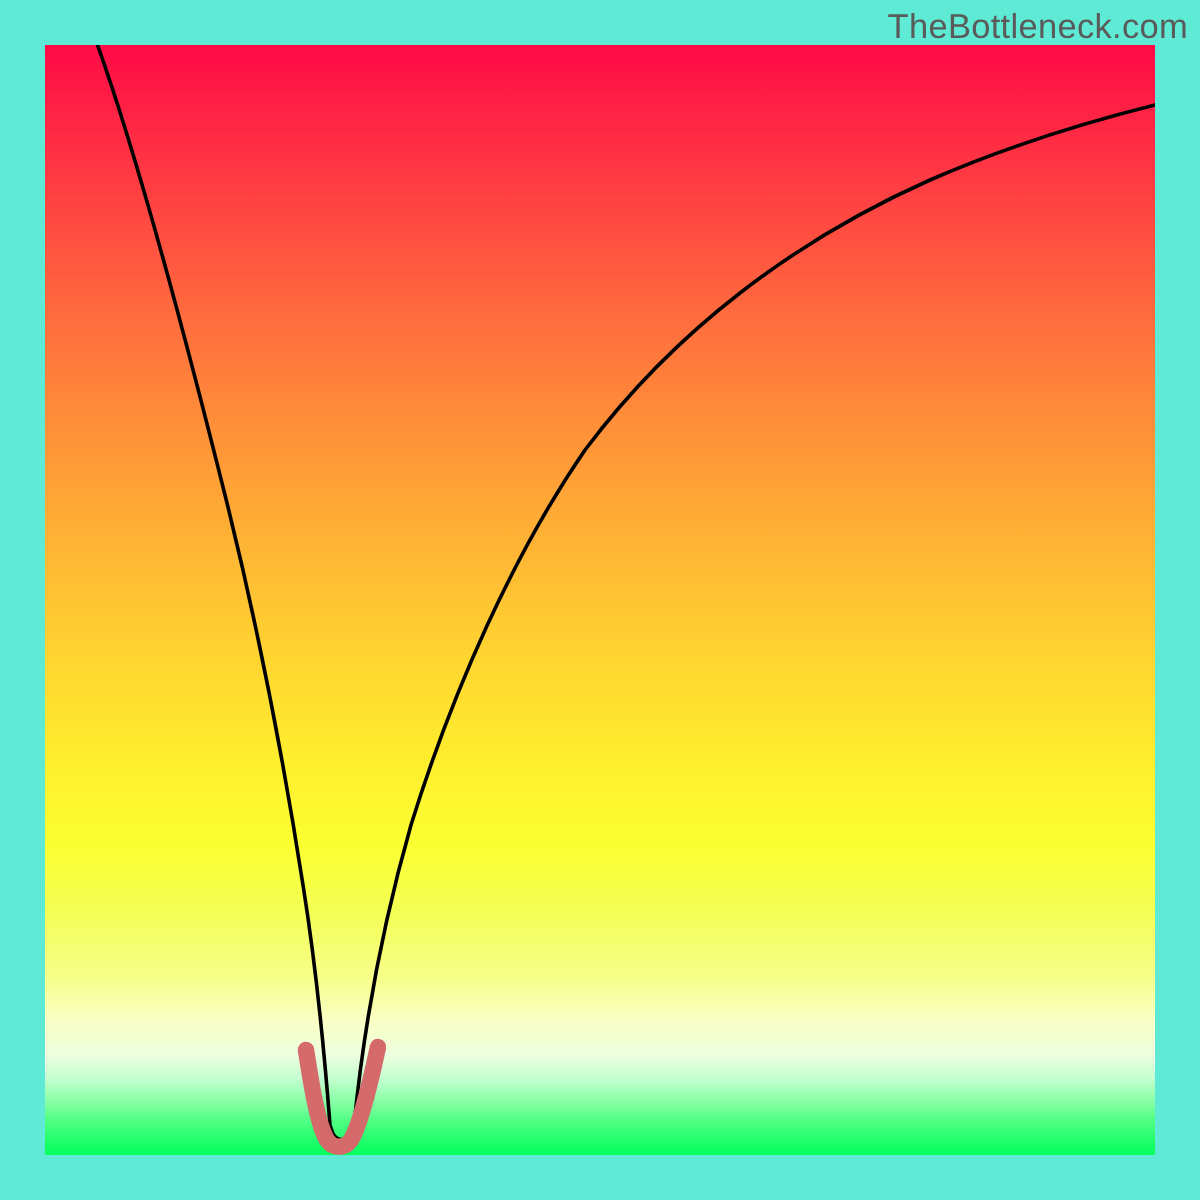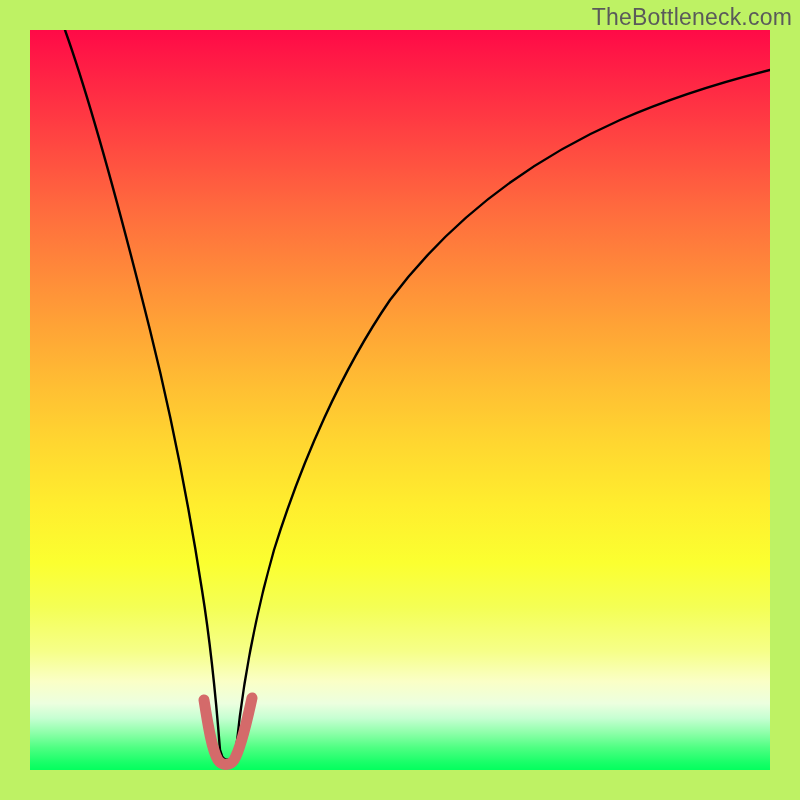--- a/index.html
+++ b/index.html
@@ -7,21 +7,21 @@
     padding: 0;
     width: 800px;
     height: 800px;
     overflow: hidden;
     background: #000;
     font-family: Arial, Helvetica, sans-serif;
   }
   .frame {
     position: absolute;
     inset: 0;
-    background: #bef264;
+    background: #5eead4;
   }
   .plot {
     position: absolute;
     left: 30px;
     top: 30px;
     width: 740px;
     height: 740px;
     overflow: hidden;
   }
   .gradient {

